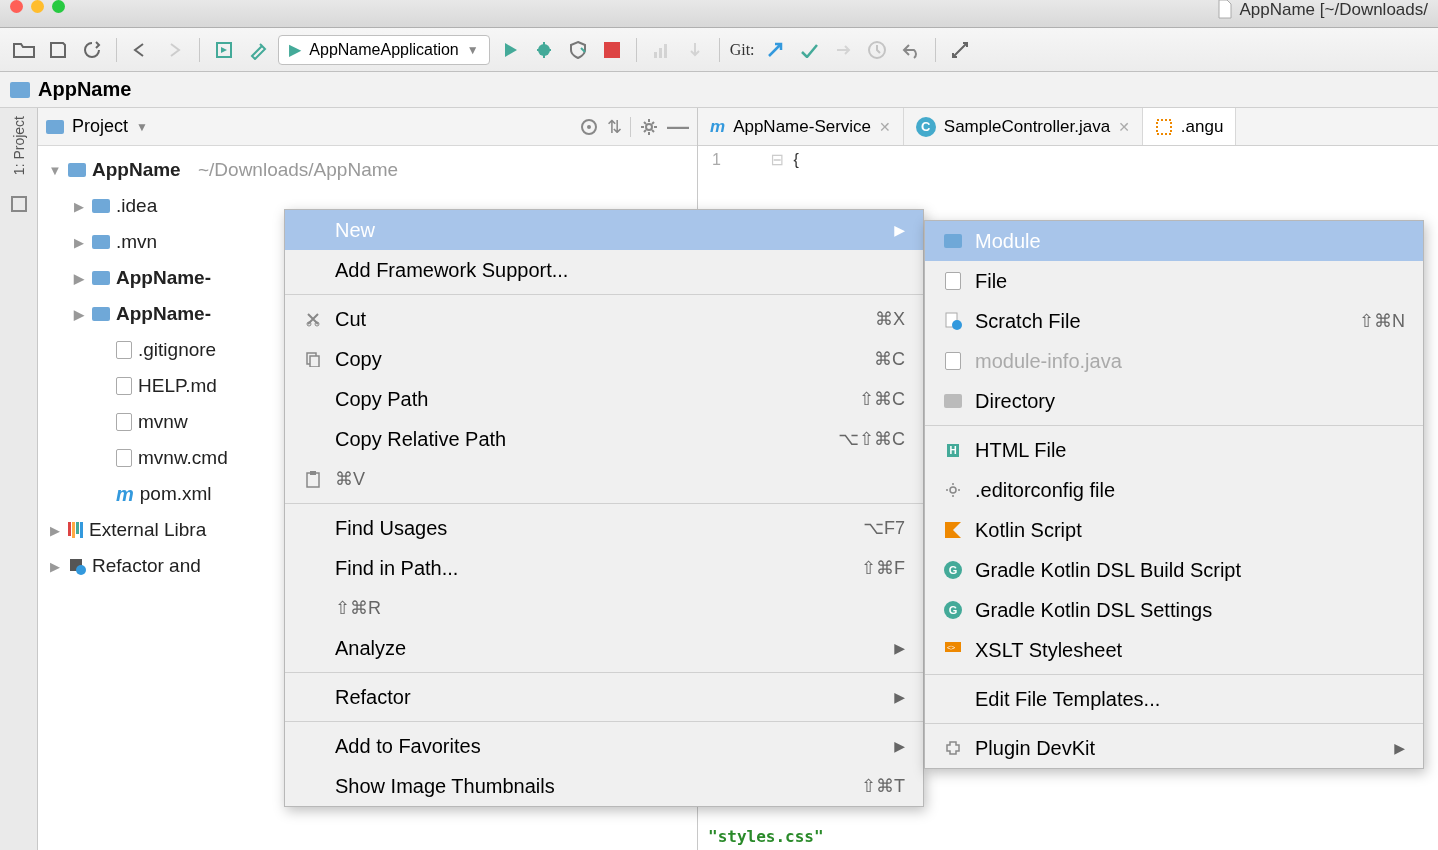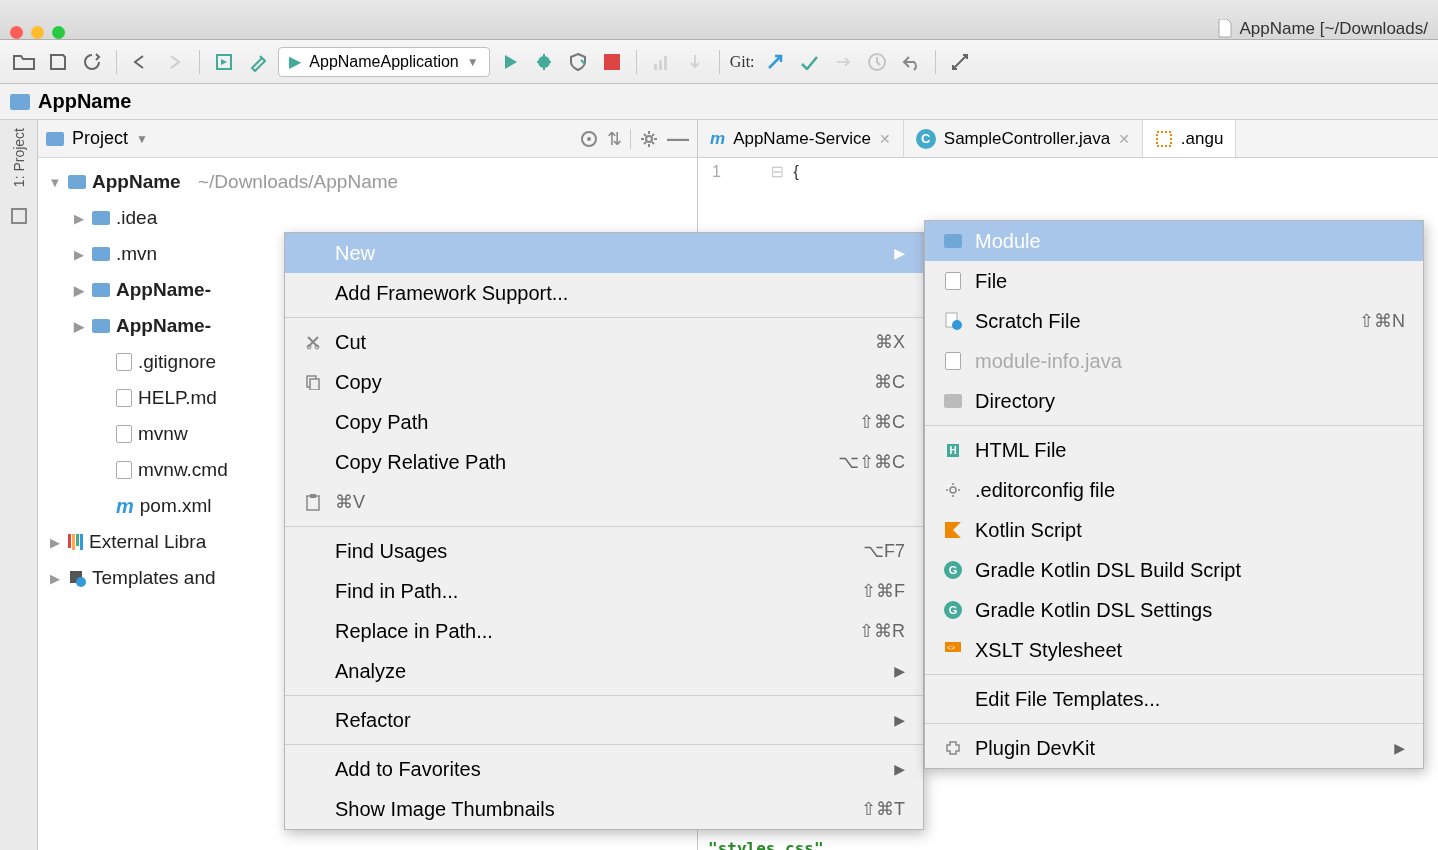--- a/index.html
+++ b/index.html
@@ -1,18 +1,18 @@
 <!DOCTYPE html>
 <html><head>
 <meta charset="utf-8">
 <style>
 * { margin:0; padding:0; box-sizing:border-box; font-family:-apple-system,BlinkMacSystemFont,"Segoe UI",sans-serif; }
 body { background:#f2f2f2; width:1438px; height:850px; overflow:hidden; position:relative; }
 
-.titlebar { height:40px; background:linear-gradient(#e8e8e8,#d8d8d8); display:flex; align-items:flex-end; padding:0 10px; border-bottom:1px solid #b0b0b0; }
+.titlebar { height:28px; background:linear-gradient(#e8e8e8,#d8d8d8); display:flex; align-items:flex-start; padding:0 10px; border-bottom:1px solid #b0b0b0; }
 .traffic { display:flex; gap:8px; }
 .traffic span { width:13px; height:13px; border-radius:50%; display:block; }
 .tl-red{background:#ff5f57;} .tl-yel{background:#ffbd2e;} .tl-grn{background:#28ca42;}
 .title-right { margin-left:auto; display:flex; align-items:center; gap:6px; font-size:17px; color:#333;}
 
 .toolbar { height:44px; background:linear-gradient(#f6f6f6,#ececec); border-bottom:1px solid #c0c0c0; display:flex; align-items:center; padding:0 10px; gap:6px; }
 .tb-btn { width:28px; height:28px; display:flex; align-items:center; justify-content:center; color:#555; }
 .tb-sep { width:1px; height:24px; background:#c8c8c8; margin:0 4px; }
 .run-config { background:#fff; border:1px solid #c0c0c0; border-radius:4px; height:30px; display:flex; align-items:center; padding:0 10px; gap:8px; font-size:16px;}
 .git-label{font-size:16px;color:#333;font-family:Liberation Serif, serif;}
@@ -54,21 +54,21 @@
 .menu-item{display:flex;align-items:center;height:40px;padding:0 18px;gap:12px;white-space:nowrap;}
 .menu-item.hi{background:#a8c5ea;color:#fff;}
 .menu-item .lbl{flex:1;}
 .menu-item .sc{color:#666;font-size:18px;}
 .menu-item.dis{color:#aaa;}
 .menu-item .sub{color:#666;font-size:14px;}
 .menu-item.hi .sub{color:#fff;}
 .menu-sep{height:1px;background:#d0d0d0;margin:4px 0;}
 .menu-icon{width:20px;height:20px;display:flex;align-items:center;justify-content:center;color:#888;}
 
-.ctx-main{left:284px;top:232px;width:640px;}
+.ctx-main{left:284px;top:209px;width:640px;}
 .ctx-sub{left:924px;top:220px;width:500px;}
 
 .green-txt{color:#2a8a2a;font-family:Menlo,monospace;font-weight:600;}
 
 svg{display:block;}
 </style>
 </head>
 <body>
 
 <div class="titlebar">
@@ -305,21 +305,21 @@
         <span>External Libra</span>
       </div>
       <div class="tree-row">
         <span class="tree-arrow">▶</span>
         <span>
             <svg width="18" height="18">
               <rect x="2" y="2" width="12" height="12" fill="#555"></rect>
               <circle cx="13" cy="13" r="5" fill="#39d"></circle>
             </svg>
           </span>
-        <span>Templates and</span>
+        <span>Refactor and</span>
       </div>
     </div>
   </div>
 
   <div class="editor">
     <div class="tabs">
       <div id="tab-row" style="display:flex">
           <div class="tab">
             <span style="color:#39d;font-style:italic;font-weight:bold">m</span>
             <span>AppName-Service</span>
@@ -409,21 +409,20 @@
       <span class="lbl">Find Usages</span>
       <span class="sc">⌥F7</span>
     </div>
     <div class="menu-item">
       <span class="menu-icon"></span>
       <span class="lbl">Find in Path...</span>
       <span class="sc">⇧⌘F</span>
     </div>
     <div class="menu-item">
       <span class="menu-icon"></span>
-      <span class="lbl">Replace in Path...</span>
       <span class="sc">⇧⌘R</span>
     </div>
     <div class="menu-item">
       <span class="menu-icon"></span>
       <span class="lbl">Analyze</span>
       <span class="sub">▶</span>
     </div>
     <div class="menu-sep"></div>
     <div class="menu-item">
       <span class="menu-icon"></span>

